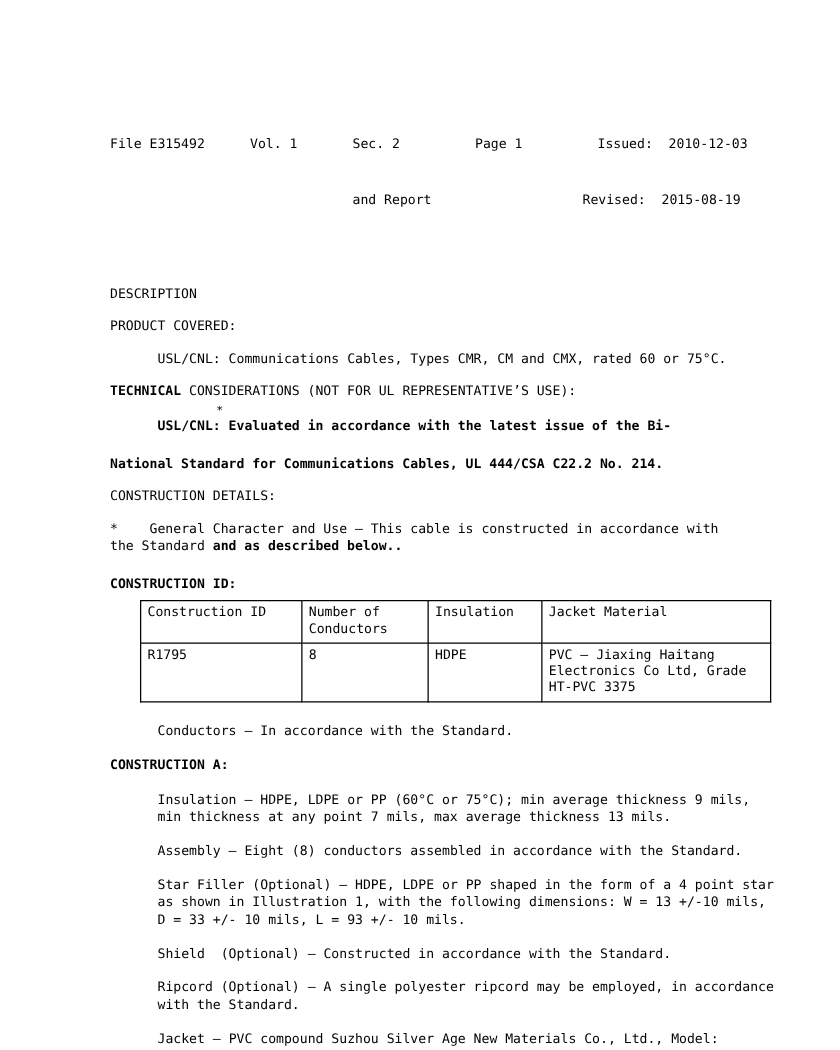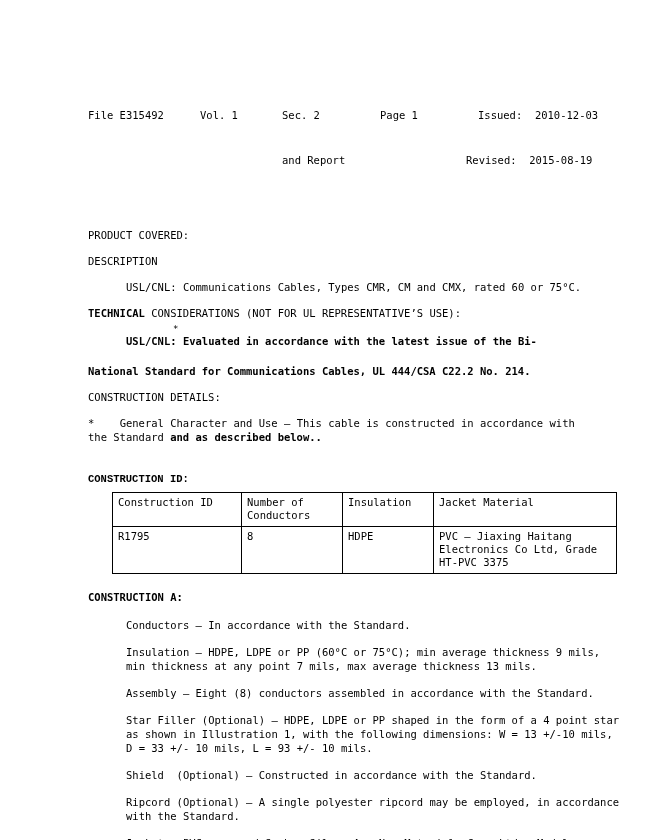--- a/index.html
+++ b/index.html
@@ -95,59 +95,59 @@
       <span class="h-page">Page 1</span>
       <span class="h-issued">Issued:  2010-12-03</span>
     </div>
     <div class="header-row2">
       <span class="h2-spacer"></span>
       <span class="h2-and">and Report</span>
       <span>Revised:  2015-08-19</span>
     </div>
   </div>
 
+  <div class="line blk">DESCRIPTION</div>
+
   <div class="line" style="margin-bottom:12px;">PRODUCT COVERED:</div>
-
-  <div class="line blk">DESCRIPTION</div>
   <div class="line indent1 blk">USL/CNL: Communications Cables, Types CMR, CM and CMX, rated 60 or 75°C.</div>
 
   <div class="line" style="margin-bottom:4px;"><span class="b">TECHNICAL</span><span> CONSIDERATIONS (NOT FOR UL REPRESENTATIVE’S USE):</span></div>
   <div class="star-note">*</div>
   <div class="line indent1 b" style="margin-bottom:16px;">USL/CNL: Evaluated in accordance with the latest issue of the Bi-</div>
   <div class="line b blk">National Standard for Communications Cables, UL 444/CSA C22.2 No. 214.</div>
 
   <div class="line blk" style="margin-top:10px;">CONSTRUCTION DETAILS:</div>
 
   <div class="line" style="margin-bottom:0;"><span>*</span><span>    </span><span>General Character and Use</span><span> – This cable is constructed in accordance with</span></div>
   <div class="line blk"><span>the Standard </span><span class="b">and as described below..</span></div>
 
-  <div class="line b" style="margin-top:28px;font-family:Liberation Mono, monospace;">CONSTRUCTION ID:</div>
+  <div class="line b" style="margin-top:16px;">CONSTRUCTION ID:</div>
 
   <table class="ctab">
     <thead>
       <tr>
         <th class="col1 b">Construction ID</th>
         <th class="col2 b">Number of Conductors</th>
         <th class="col3 b">Insulation</th>
         <th class="col4 b">Jacket Material</th>
       </tr>
     </thead>
     <tbody>
       <tr>
         <td class="col1">R1795</td>
         <td class="col2">8</td>
         <td class="col3 cell-mid">HDPE</td>
         <td class="col4 b">PVC – Jiaxing Haitang Electronics Co Ltd, Grade HT-PVC 3375</td>
       </tr>
     </tbody>
   </table>
 
+  <div class="line indent1" style="margin-bottom:13px;"><span>Conductors</span><span> – In accordance with the Standard.</span></div>
+
   <div class="line b" style="margin-bottom:14px;">CONSTRUCTION A:</div>
-
-  <div class="line indent1" style="margin-bottom:13px;"><span>Conductors</span><span> – In accordance with the Standard.</span></div>
 
   <div class="line" style="padding-left:38px; text-indent:-38px; margin-bottom:13px;"><span style="padding-left:38px;">Insulation</span><span> – HDPE, LDPE or PP (60°C or 75°C); min average thickness 9 mils, min thickness at any point 7 mils, max average thickness 13 mils.</span></div>
 
   <div class="line" style="padding-left:38px; text-indent:-38px; margin-bottom:13px;"><span style="padding-left:38px;">Assembly</span><span> – Eight (8) conductors assembled in accordance with the Standard.</span></div>
 
   <div class="line" style="padding-left:38px; text-indent:-38px; margin-bottom:13px;"><span style="padding-left:38px;">Star Filler (Optional)</span><span> – HDPE, LDPE or PP shaped in the form of a 4 point star as shown in Illustration 1, with the following dimensions: W = 13 +/-10 mils, D = 33 +/- 10 mils, L = 93 +/- 10 mils.</span></div>
 
   <div class="line indent1" style="margin-bottom:13px;"><span>Shield  (Optional)</span><span> – Constructed in accordance with the Standard.</span></div>
 
 

